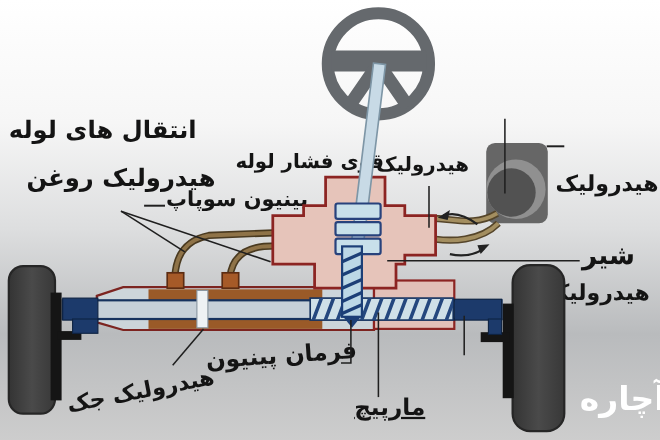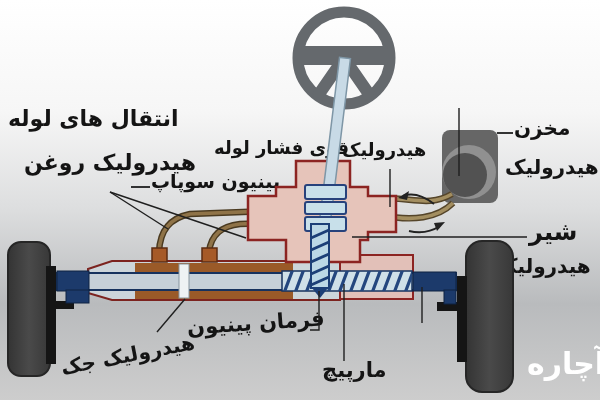--- a/index.html
+++ b/index.html
@@ -25,26 +25,25 @@
 <body>
 
 <div class="stage">
 
   <div class="labels">
     <div class="lbl" style="left:8px;top:107px;font-size:22px;">لوله‎ های‎ انتقال</div>
     <div class="lbl" style="left:24px;top:151px;font-size:22px;">روغن‎ هیدرولیک</div>
     <div class="lbl" style="left:214px;top:138px;font-size:18px;">لوله‎ فشار‎ قوی</div>
     <div class="lbl" style="left:342px;top:140px;font-size:18px;">هیدرولیک</div>
     <div class="lbl" style="left:151px;top:171px;font-size:19px;">سوپاپ‎ پینیون</div>
-    <div class="lbl" style="left:514px;top:117px;font-size:20px;">مخزن</div>
     <div class="lbl" style="left:505px;top:156px;font-size:20px;">هیدرولیک</div>
     <div class="lbl" style="left:529px;top:219px;font-size:24px;">شیر</div>
     <div class="lbl" style="left:497px;top:255px;font-size:20px;">هیدرولیک</div>
     <div class="lbl" style="left:187px;top:312px;font-size:21px;transform:rotate(-4deg);">پینیون‎ فرمان</div>
-    <div class="lbl" style="left:322px;top:359px;font-size:21px;">مارپیچ</div>
+    <div class="lbl" style="left:322px;top:359px;font-size:21px;text-decoration:underline;">مارپیچ</div>
     <div class="lbl" style="left:60px;top:344px;font-size:20px;transform:rotate(-11deg);">جک‎ هیدرولیک</div>
   </div>
 
   <div class="logo" style="left:527px;top:346px;">آچاره</div>
 
   <svg class="diagram" viewBox="0 0 600 400" width="600" height="400">
 
     <defs>
       <clipPath id="wormclip">
           <rect x="282" y="271" width="130" height="20"></rect>

